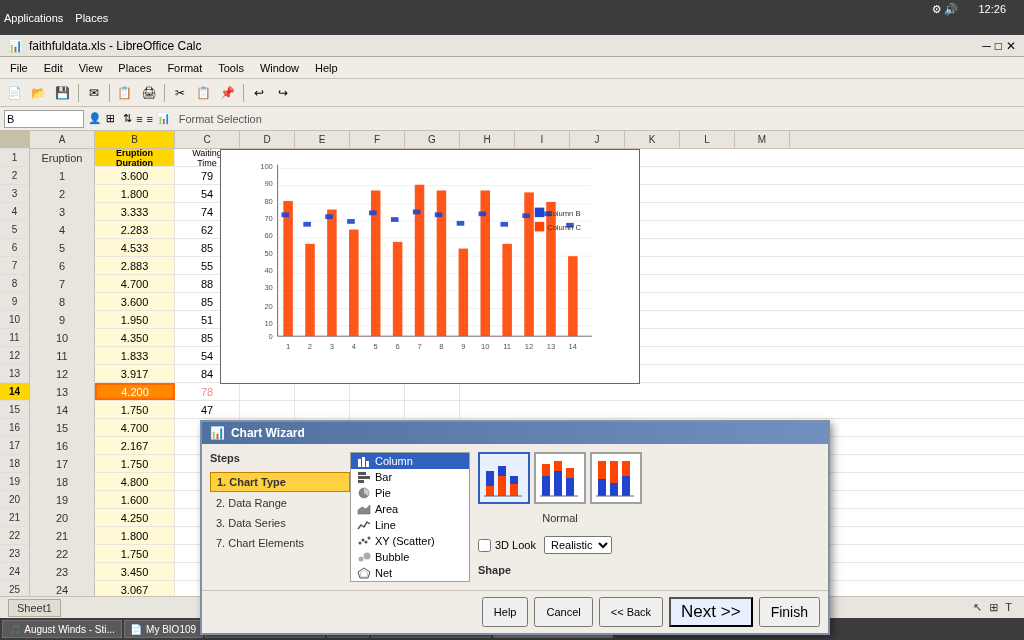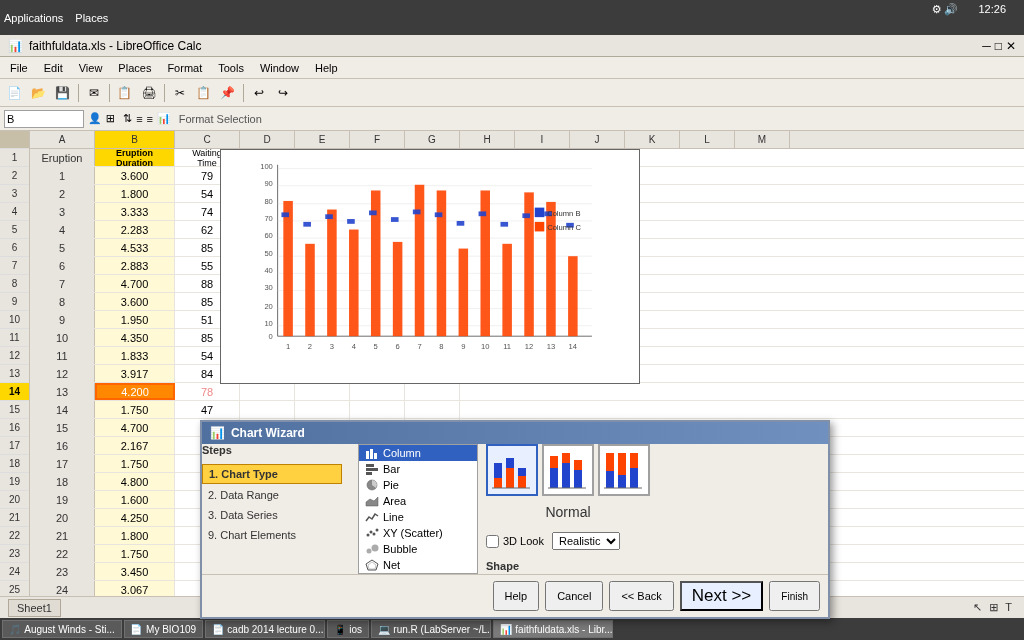--- a/index.html
+++ b/index.html
@@ -199,21 +199,22 @@
       display: flex;
       align-items: center;
       padding: 0 8px;
       color: white;
       font-size: 12px;
       font-weight: bold;
       gap: 6px;
     }
     #wizard-content {
       display: flex;
-      gap: 16px;
+      padding: 8px;
+      gap: 0;
     }
     #wizard-steps {
       width: 140px;
       flex-shrink: 0;
     }
     #wizard-steps h4 {
       font-size: 11px;
       font-weight: bold;
       margin-bottom: 6px;
       color: #333;
@@ -275,21 +276,21 @@
       width: 52px; height: 52px;
       border: 2px solid #a0a0a0;
       background: white;
       cursor: pointer;
       display: flex;
       align-items: center;
       justify-content: center;
     }
     .subtype-btn.selected { border-color: #3060c0; border-width: 2px; background: #e8f0ff; }
     #subtype-label {
-      font-size: 14px;
+      font-size: 11px;
       color: #333;
       text-align: center;
       margin-top: 4px;
     }
 
     #wizard-options {
       margin-top: 8px;
       display: flex;
       align-items: center;
       gap: 8px;
@@ -829,21 +830,21 @@
     <span>📊</span>
     <span>Chart Wizard</span>
   </div>
   <div id="wizard-content">
 
     <div id="wizard-steps">
       <h4>Steps</h4>
       <div class="step-item active">1. Chart Type</div>
       <div class="step-item">2. Data Range</div>
       <div class="step-item">3. Data Series</div>
-      <div class="step-item">9. Chart Elements</div>
+      <div class="step-item">7. Chart Elements</div>
     </div>
 
     <div id="wizard-main">
       <div id="chart-type-section">
 
         <div id="chart-type-list">
           <div class="chart-type-item selected">
             <svg class="chart-icon" viewBox="0 0 14 12">
                 <rect x="1" y="4" width="3" height="8" fill="white"></rect>
                 <rect x="5" y="2" width="3" height="10" fill="white"></rect>
@@ -966,21 +967,21 @@
         </div>
       </div>
     </div>
   </div>
 
   <div style="display:flex; justify-content:flex-end; padding:6px 8px; gap:6px; border-top:1px solid #c8c0b4;">
     <button style="font-size:11px; padding:3px 10px;">Help</button>
     <button style="font-size:11px; padding:3px 10px;">Cancel</button>
     <button style="font-size:11px; padding:3px 10px;">&lt;&lt; Back</button>
     <button style="font-size:17px; padding:3px 10px; background:#e8f0ff;">Next &gt;&gt;</button>
-    <button style="font-size:10px; padding:3px 10px;text-align:center;">Finish</button>
+    <button style="font-size:14px; padding:3px 10px;text-align:center;">Finish</button>
   </div>
 </div>
 
 <div id="taskbar">
   <div class="taskbar-btn">
     <span>🎵</span>&nbsp;August Winds - Sti...
   </div>
   <div class="taskbar-btn">
     <span>📄</span>&nbsp;My BIO109
   </div>

